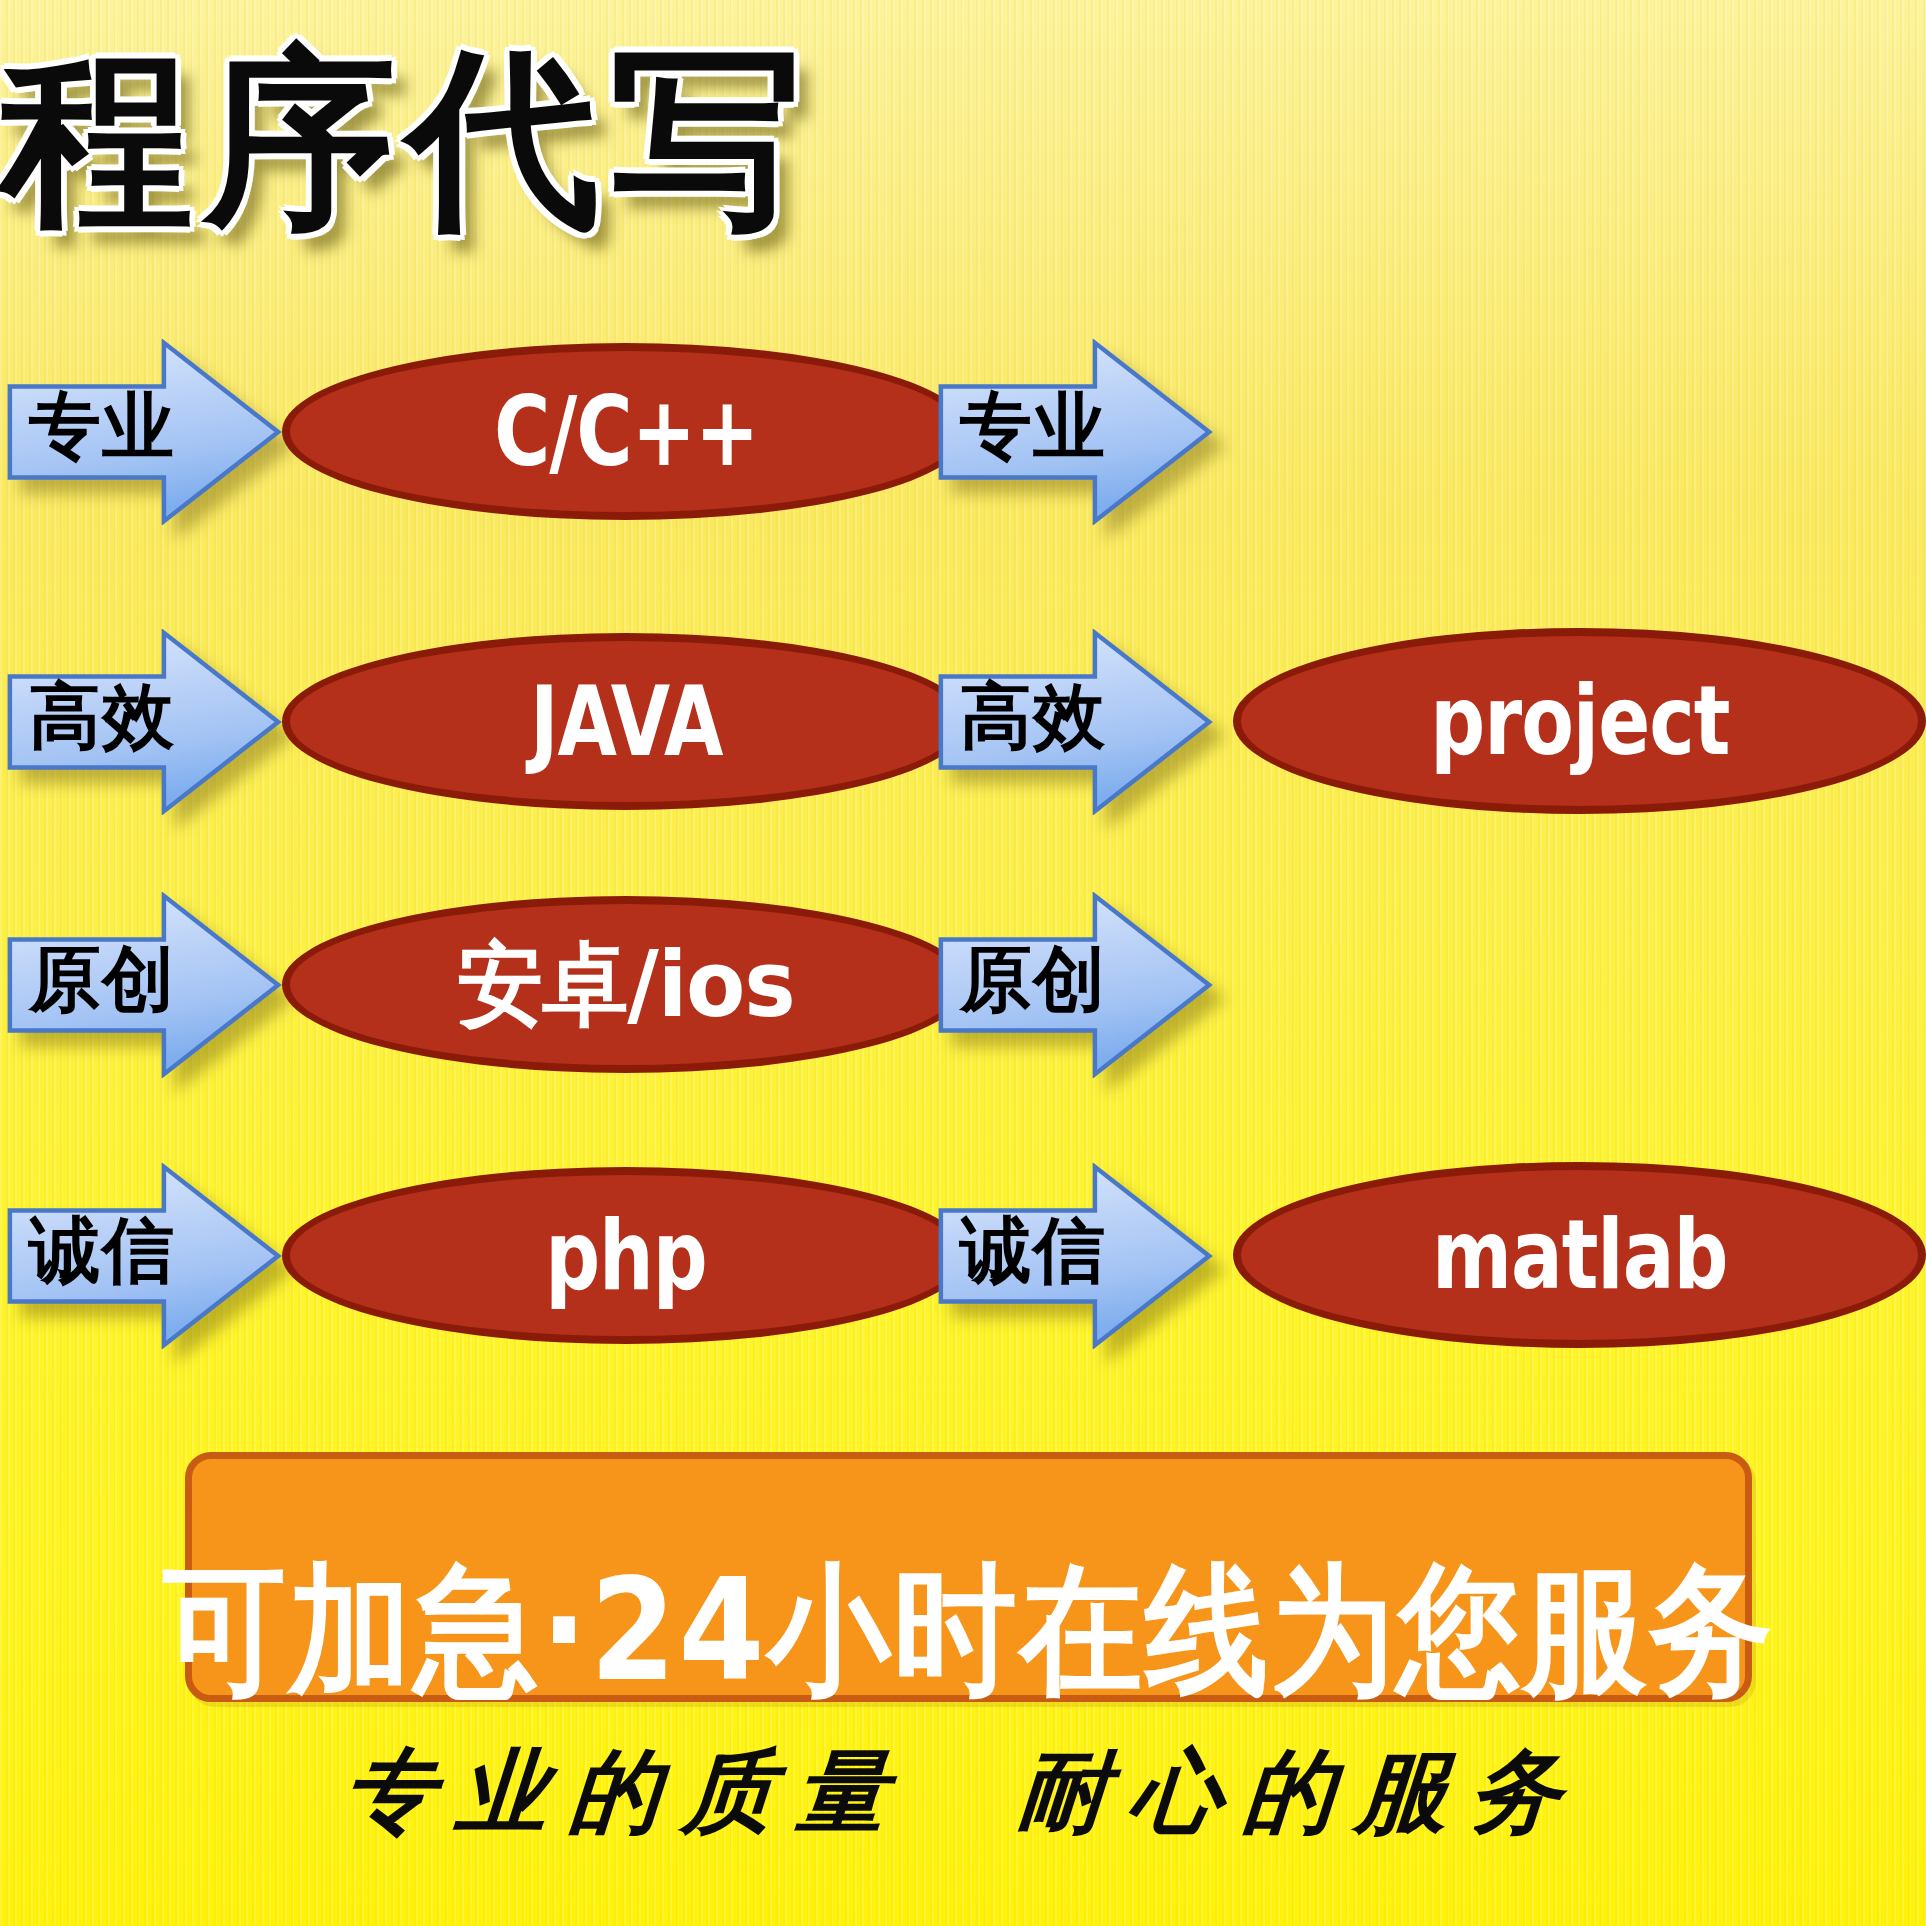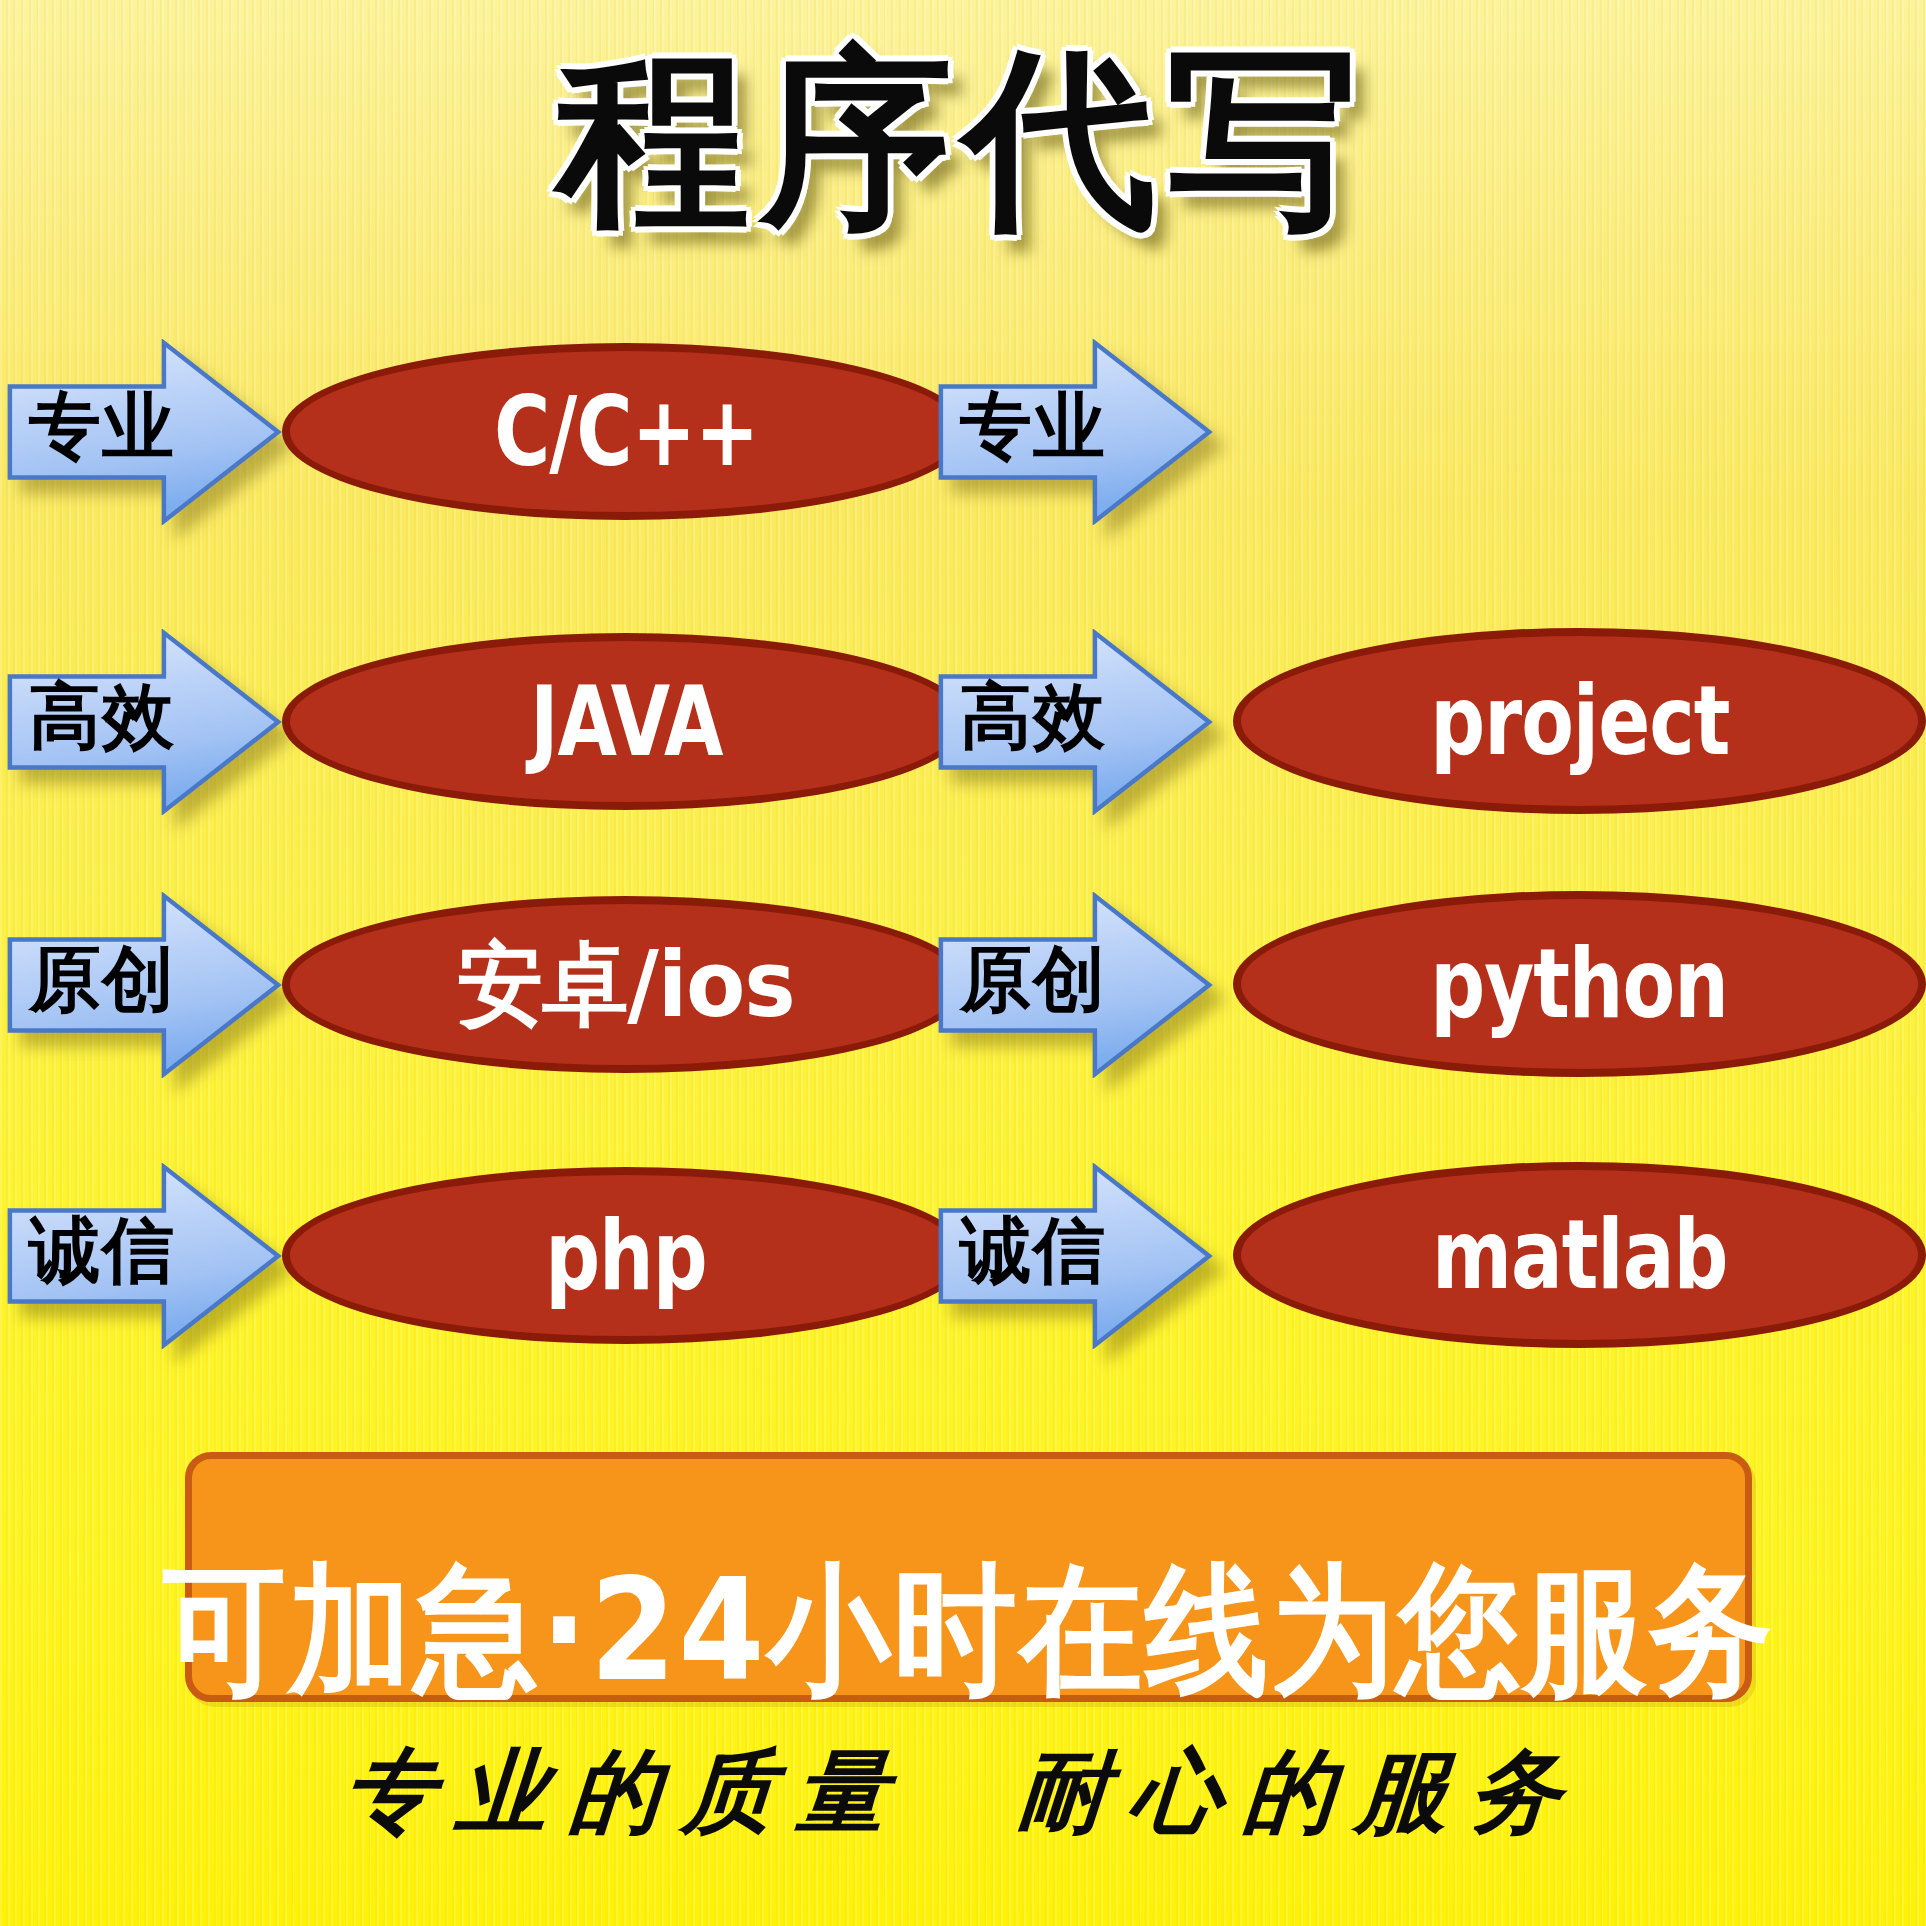--- a/index.html
+++ b/index.html
@@ -34,21 +34,21 @@
         #FFF41C 82%,
         #FFF207 100%);
   }
 
   
   #title {
     position: absolute;
     top: 36px;
     left: 0;
     width: 1926px;
-    text-align: center;
+    text-align: left;
     font-size: 193px;
     line-height: 1.08;
     font-weight: bold;
     letter-spacing: 10.3px;
     color: #0a0a0a;
     font-family: "DejaVu Sans", "Liberation Sans", sans-serif;
     
     text-shadow:
       -4.5px -4.5px 0 #ffffff,  4.5px -4.5px 0 #ffffff,
       -4.5px  4.5px 0 #ffffff,  4.5px  4.5px 0 #ffffff,
@@ -303,23 +303,20 @@
         <stop offset="0%" stop-color="#DCE9FC"></stop>
         <stop offset="38%" stop-color="#BED4F8"></stop>
         <stop offset="72%" stop-color="#A3C3F4"></stop>
         <stop offset="100%" stop-color="#7FAEEE"></stop>
       </linearGradient>
     </defs>
     <polygon points="6,74 246,74 246,6 424,145 246,284 246,216 6,216" fill="url(#ag5)" stroke="#4A78C8" stroke-width="7"></polygon>
   </svg>
           </div>
           <div class="arrow-label">原创</div>
-          <div class="ellipse">
-            <span class="ellipse-label">python</span>
-          </div>
         </div>
       </div>
       <div class="row" style="top: 1158px;">
         <div class="cell left">
           <div class="arrow-wrap">
   <svg viewBox="0 0 430 290" preserveAspectRatio="none" aria-hidden="true">
     <defs>
       <linearGradient id="ag6" x1="0" y1="0" x2="0.25" y2="1">
         <stop offset="0%" stop-color="#DCE9FC"></stop>
         <stop offset="38%" stop-color="#BED4F8"></stop>

